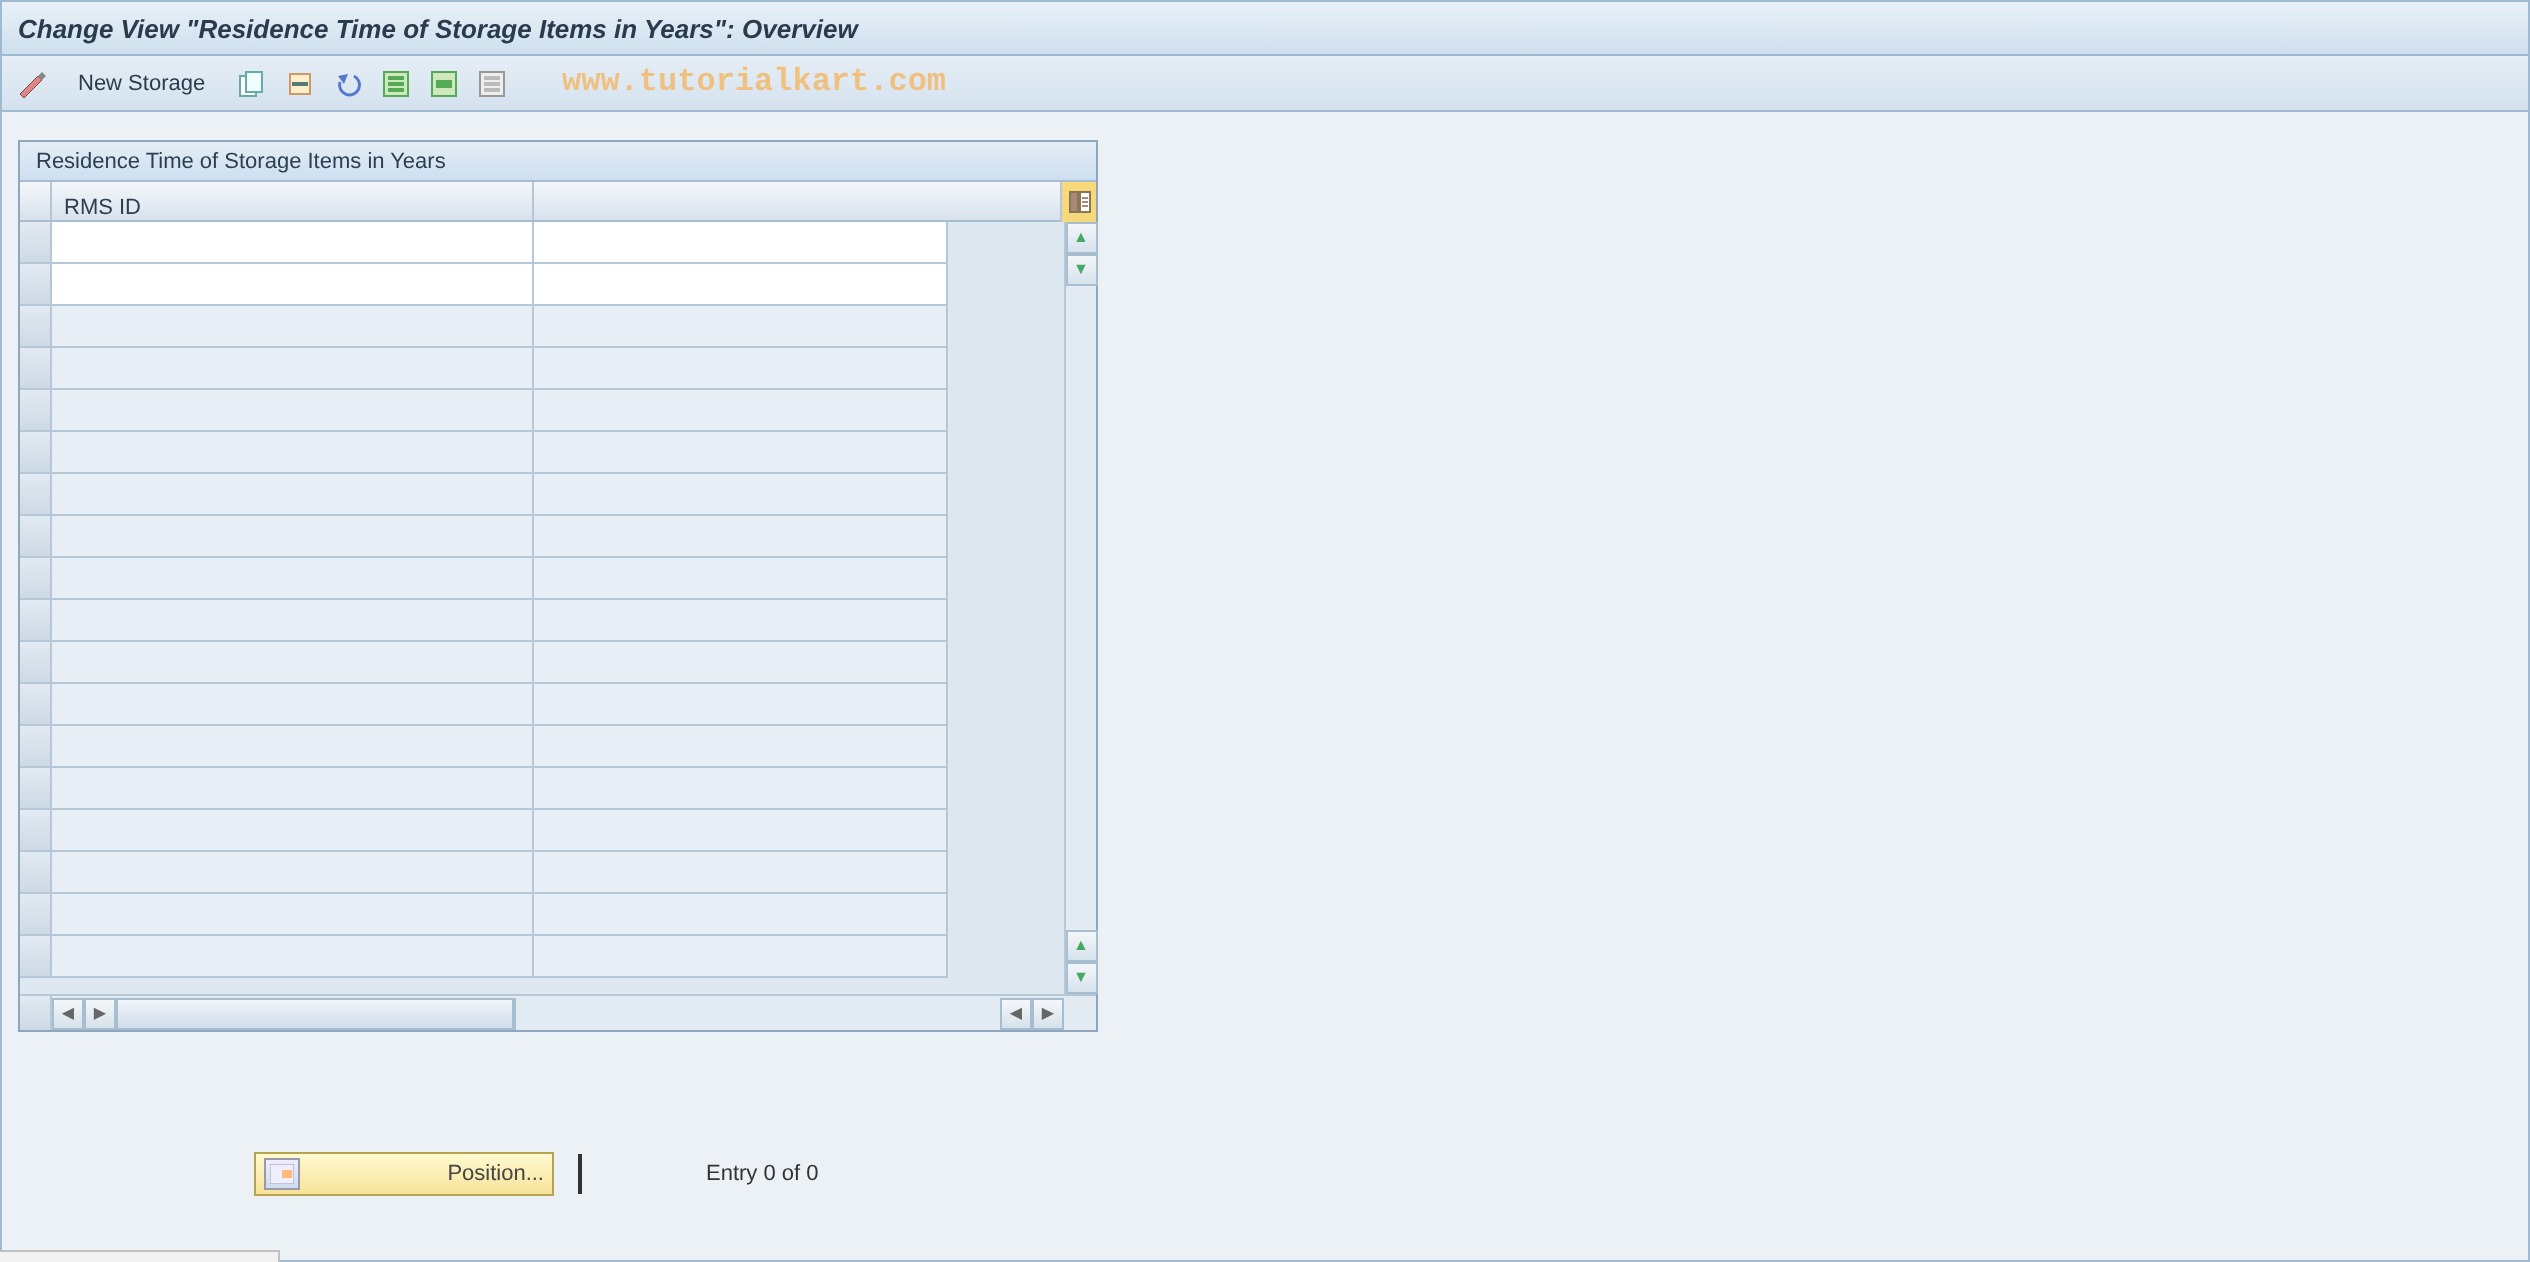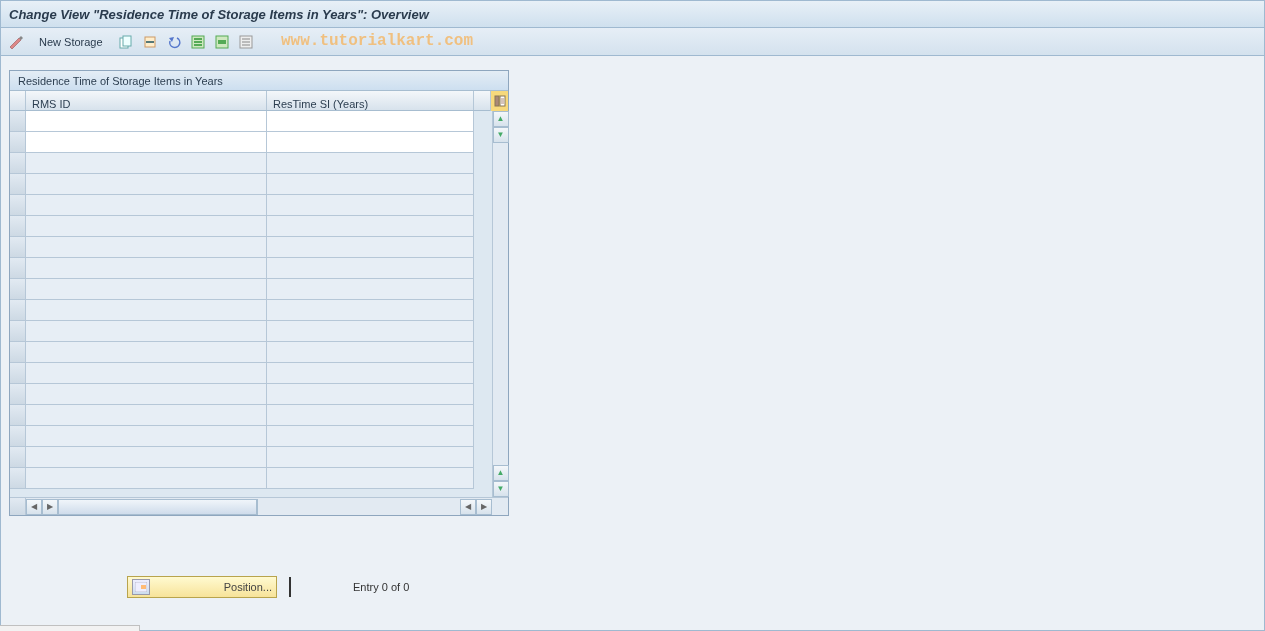--- a/index.html
+++ b/index.html
@@ -63,21 +63,21 @@
   }
   .workspace {
     background: #ecf1f6;
     border: 1px solid #9fb9d0;
     border-top: none;
     padding: 14px 8px 20px 8px;
     height: calc(100% - 56px);
     position: relative;
   }
   .table-control {
-    width: 500px;
+    width: 540px;
     border: 1px solid #8ea6be;
     background: #dbe6ef;
   }
   .tc-title {
     height: 20px;
     background: linear-gradient(#e4edf5, #cddff0);
     padding: 0 8px;
     display: flex; align-items: center;
     border-bottom: 1px solid #a7bdd0;
     color: #2c3e50;
@@ -258,23 +258,20 @@
 
   <div class="table-control">
     <div class="tc-title">
       <span>Residence Time of Storage Items in Years</span>
     </div>
     <div class="tc-header-row">
       <div class="tc-sel-hdr"></div>
       <div class="tc-col-hdr" style="width:241px">
         <span>RMS ID</span>
       </div>
-      <div class="tc-col-hdr" style="width:207px">
-        <span>ResTime SI (Years)</span>
-      </div>
       <div class="tc-config">
         <svg width="12" height="12">
             <rect x="1" y="1" width="4" height="10" fill="#a87" stroke="#875"></rect>
             <rect x="6" y="1" width="5" height="10" fill="#fff" stroke="#875"></rect>
             <line x1="7" y1="4" x2="10" y2="4" stroke="#a87"></line>
             <line x1="7" y1="6" x2="10" y2="6" stroke="#a87"></line>
             <line x1="7" y1="8" x2="10" y2="8" stroke="#a87"></line>
           </svg>
       </div>
     </div>

